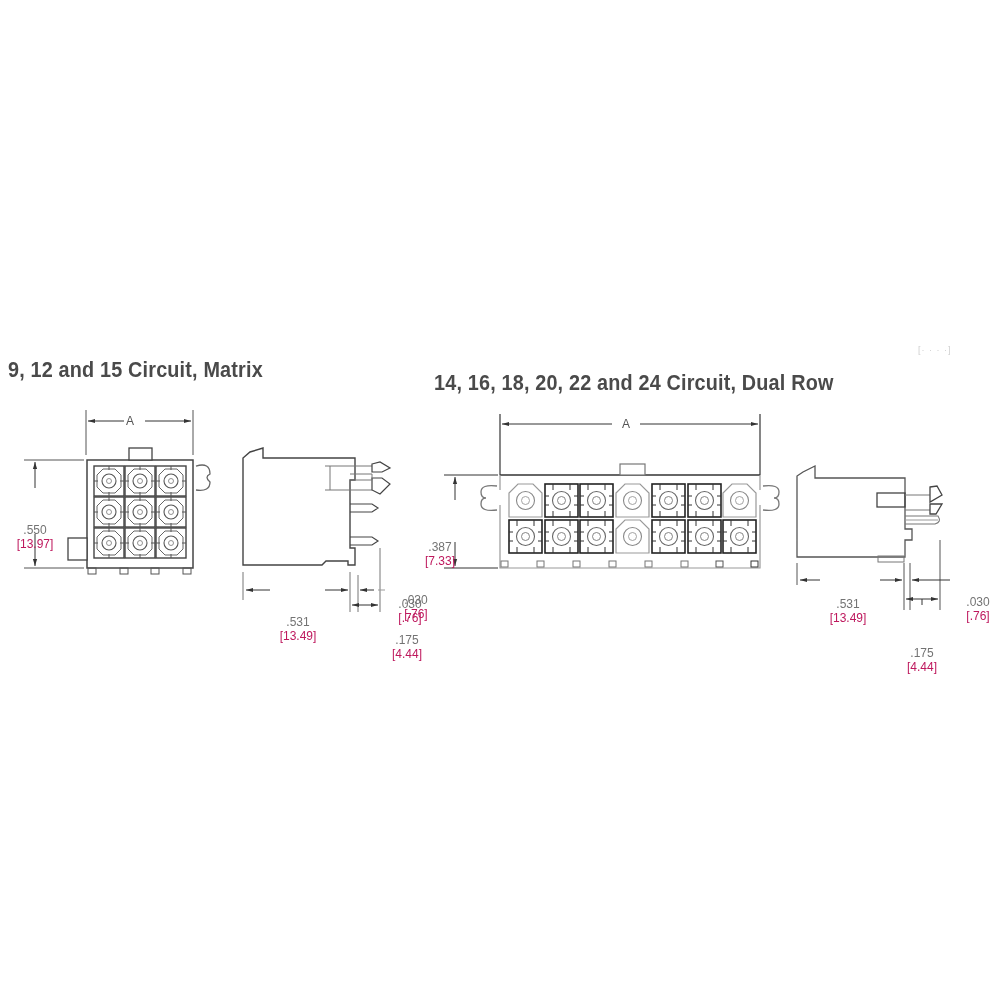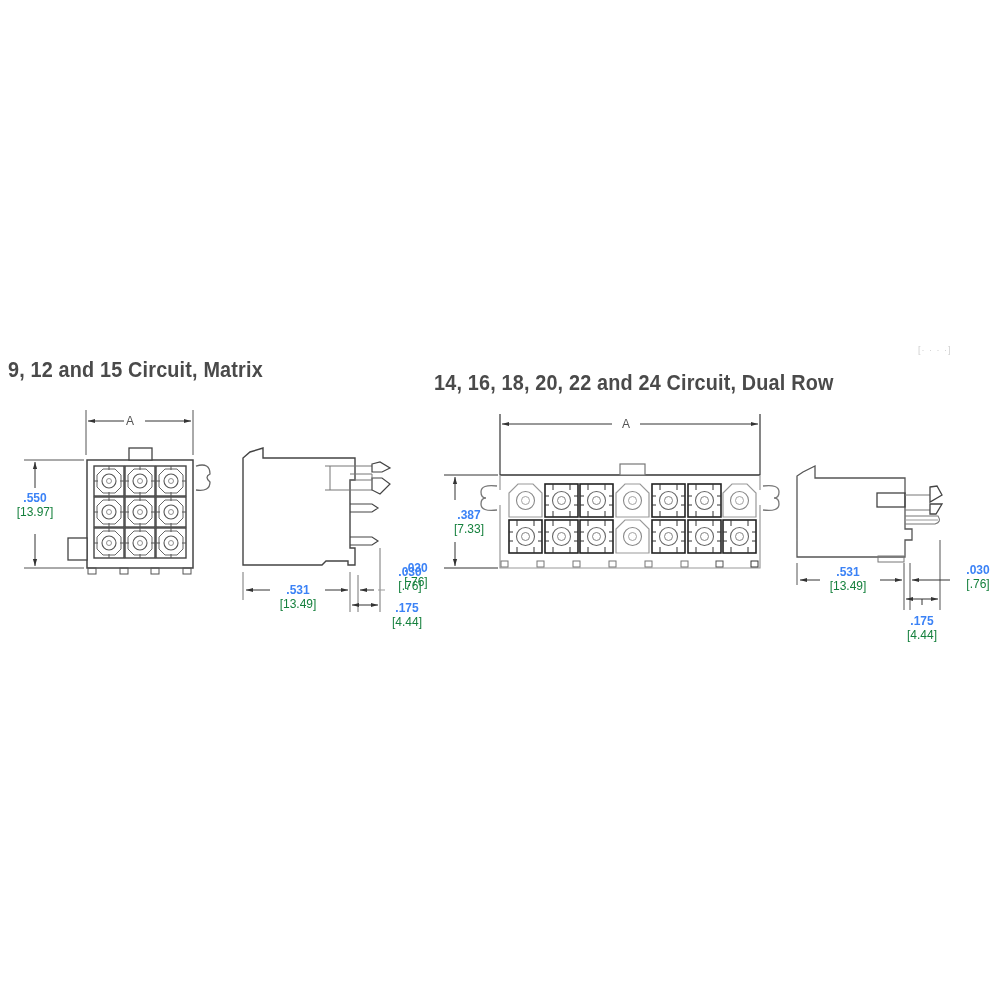--- a/index.html
+++ b/index.html
@@ -1,20 +1,20 @@
 <!DOCTYPE html>
 <html><head>
   <meta charset="utf-8">
   <style>
     html, body { margin: 0; padding: 0; background: #ffffff; }
     body { width: 1000px; height: 1000px; position: relative; overflow: hidden; font-family: "Liberation Sans", sans-serif; }
     .title { position: absolute; font-family: "Liberation Sans", sans-serif; font-weight: bold; font-size: 22px; color: #4a4a4a; letter-spacing: 0.2px; white-space: nowrap; transform: scaleX(0.9); transform-origin: left top; }
     .dim { position: absolute; font-family: "Liberation Sans", sans-serif; font-size: 12px; color: #555; text-align: center; line-height: 14px; white-space: nowrap; }
-    .dim .in { font-weight: bold; color: #3b82f6; display: block; }
-    .dim .mm { color: #15803d; display: block; }
+    .dim .in { font-weight: normal; color: #737373; display: block; margin-top: 32px; }
+    .dim .mm { color: #be185d; display: block; }
     .corner-mark { position: absolute; left: 918px; top: 345px; font-size: 9px; color: #cfcfcf; letter-spacing: 1px; }
     svg { position: absolute; left: 0; top: 0; }
   </style>
 </head>
 <body>
 
 <div class="title" style="left:8px; top:357px;">9, 12 and 15 Circuit, Matrix</div>
 <div class="title" style="left:434px; top:370px;">14, 16, 18, 20, 22 and 24 Circuit, Dual Row</div>
 <div class="corner-mark">[· · · ·]</div>
 
@@ -193,21 +193,21 @@
 <div class="dim" style="left:390px; top:565px; width:40px;">
   <span class="in">.030</span>
   <span class="mm">[.76]</span>
 </div>
 <div class="dim" style="left:385px; top:601px; width:44px;">
   <span class="in">.175</span>
   <span class="mm">[4.44]</span>
 </div>
 
 <div class="dim" style="left:622px; top:417px;">A</div>
-<div class="dim" style="left:447px; top:508px; width:44px;">
+<div class="dim" style="left:418px; top:508px; width:44px;">
   <span class="in">.387</span>
   <span class="mm">[7.33]</span>
 </div>
 <div class="dim" style="left:396px; top:561px; width:40px;">
   <span class="in">.030</span>
   <span class="mm">[.76]</span>
 </div>
 
 <div class="dim" style="left:818px; top:565px; width:60px;">
   <span class="in">.531</span>

